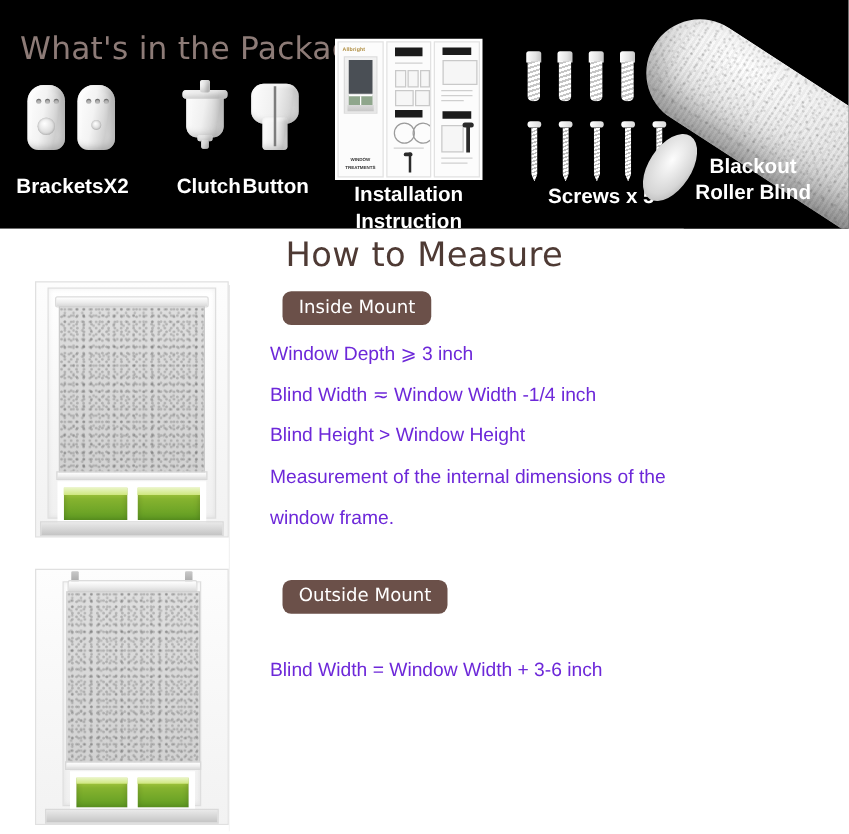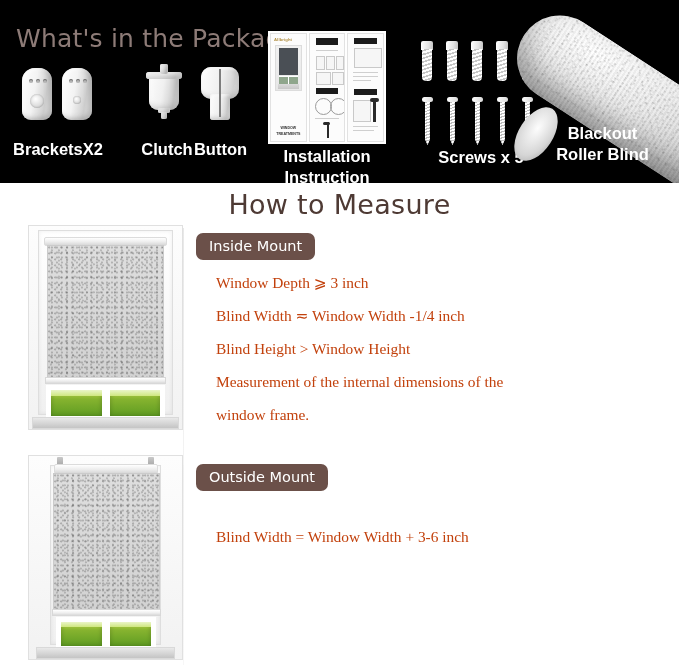--- a/index.html
+++ b/index.html
@@ -196,26 +196,27 @@
   }
 
   
   .badge{
     position:absolute;
     background:#6b5049;border-radius:7px;
     color:#ffffff;font-size:14.5px;
     padding:5px 13px 6px 13px;
     font-family:"DejaVu Sans", sans-serif;
     white-space:nowrap;
+    margin-left:30px;
   }
 
   .spec-line{
     position:absolute;left:216px;
-    font-size:15.4px;color:#c2410c;
-    font-family:Liberation Serif, serif;
+    font-size:15.4px;color:#6d28d9;
+    font-family:Liberation Sans, sans-serif;
     white-space:nowrap;
   }
 
   
   .window-wrap{position:absolute;}
 
   .win-outer{
     position:absolute;inset:0;
     background:linear-gradient(#fdfdfd,#f2f2f2);
     border:1px solid #e0e0e0;box-sizing:border-box;

